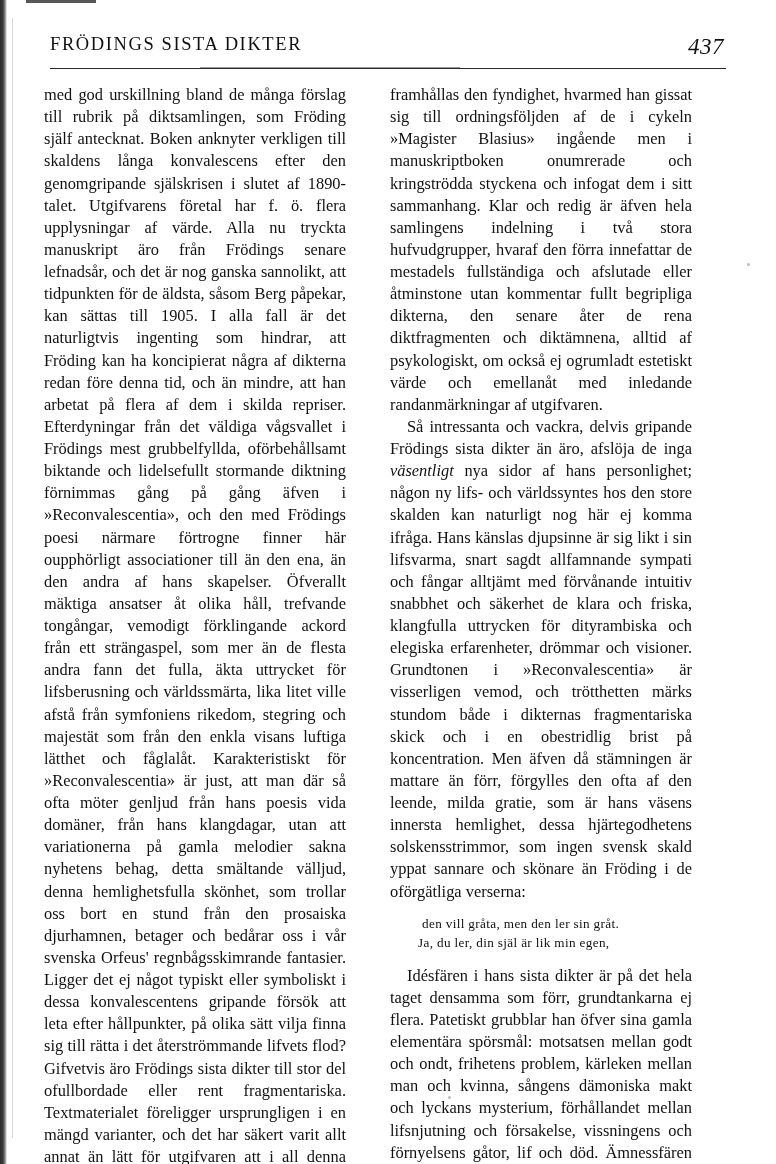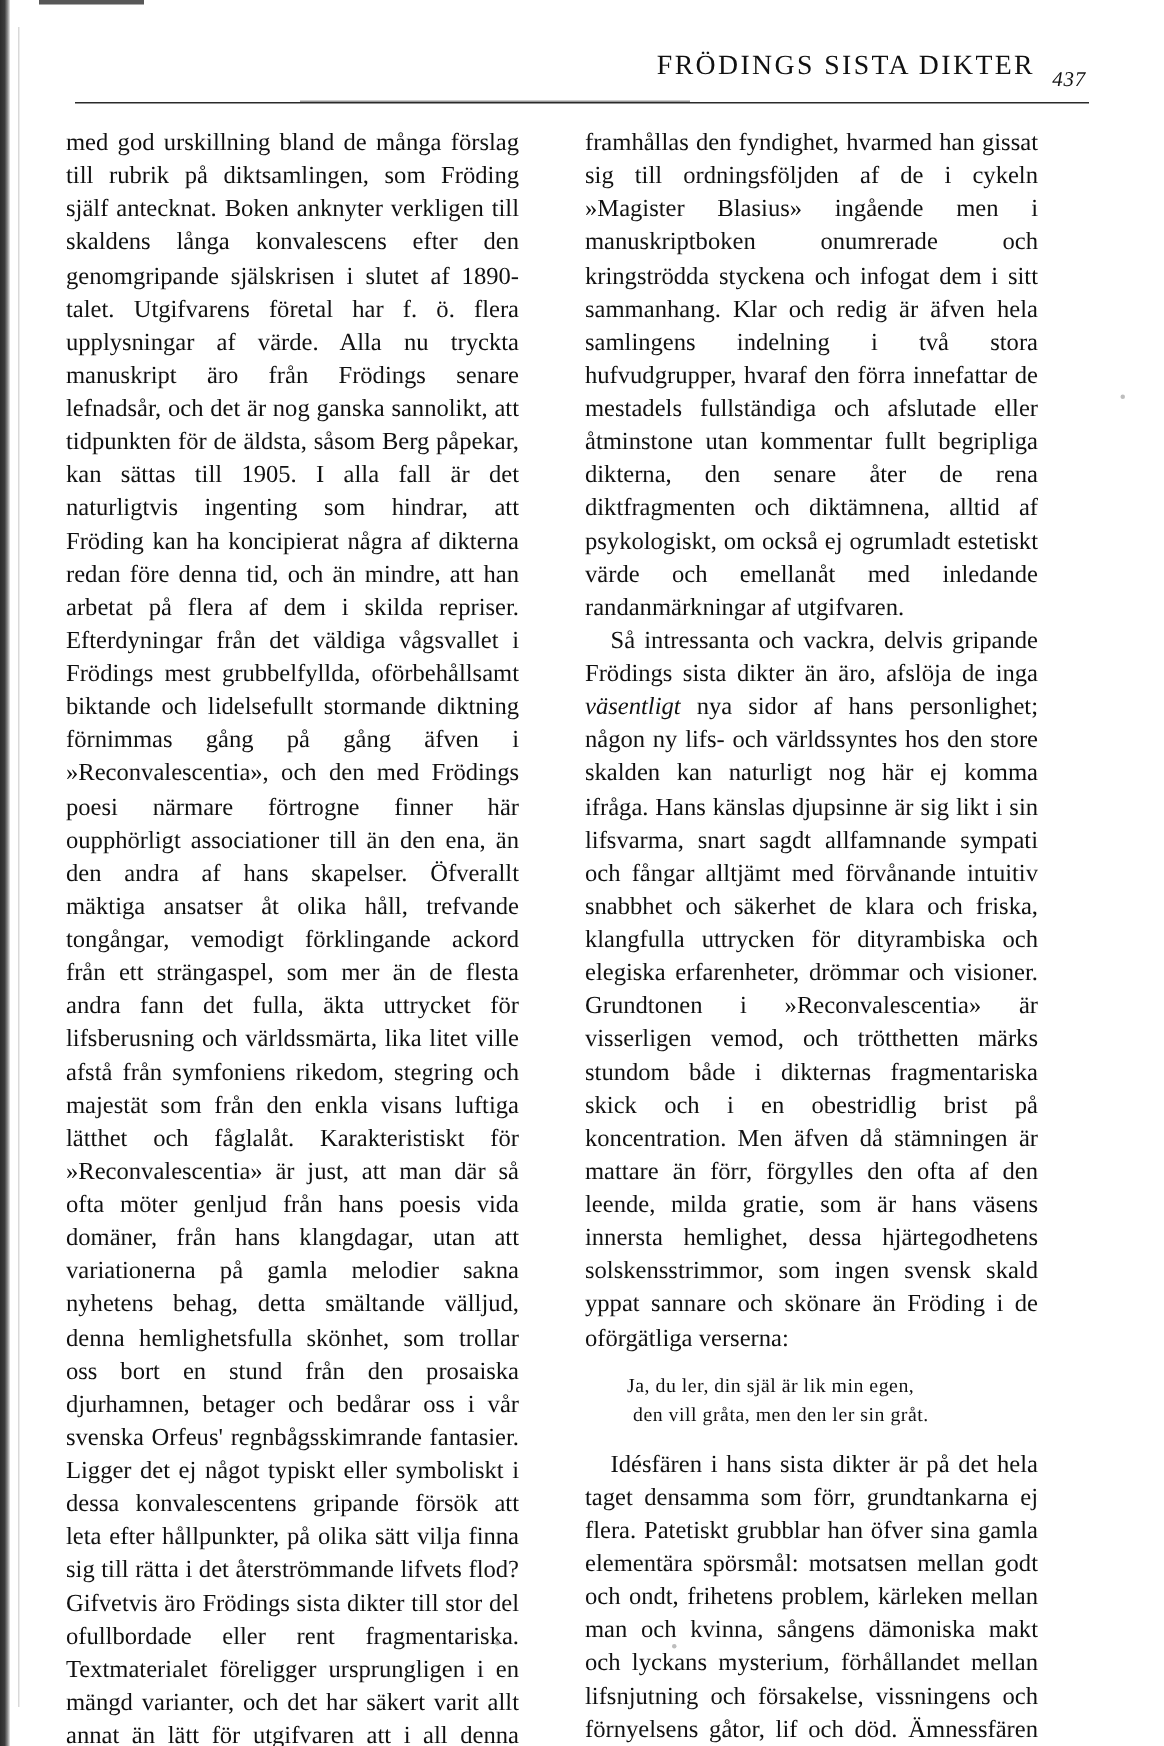--- a/index.html
+++ b/index.html
@@ -59,31 +59,31 @@
     left: 50px;
     top: 34px;
     width: 680px;
     height: 30px;
   }
   .runhead-title {
     position: absolute;
     left: 0;
     top: 0;
     width: 640px;
-    text-align: right;
+    text-align: left;
     font-size: 18.5px;
     letter-spacing: 1.6px;
     font-family: "Liberation Serif", "DejaVu Serif", serif;
     white-space: nowrap;
   }
   .runhead-folio {
     position: absolute;
     right: 6px;
-    top: 12px;
-    font-size: 14px;
+    top: 0px;
+    font-size: 23px;
     font-style: italic;
     letter-spacing: .5px;
   }
   .runhead-rule {
     position: absolute;
     left: 50px;
     top: 68px;
     width: 676px;
     height: 1px;
     background: #2a2a2a;
@@ -166,22 +166,22 @@
     <div class="col col-left">
       <p>med god urskillning bland de många för­slag till rubrik på diktsamlingen, som Frö­ding själf antecknat.  Boken anknyter verkligen till skaldens långa konvalescens efter den genomgripande själskrisen i slutet af 1890-talet.  Utgifvarens företal har f. ö. flera upplysningar af värde.  Alla nu tryckta manuskript äro från Frödings senare lef­nadsår, och det är nog ganska sannolikt, att tidpunkten för de äldsta, såsom Berg på­pekar, kan sättas till 1905.  I alla fall är det naturligtvis ingenting som hindrar, att Fröding kan ha koncipierat några af dikterna redan före denna tid, och än mindre, att han arbetat på flera af dem i skilda repriser.  Efterdyningar från det väldiga vågsvallet i Frödings mest grubbel­fyllda, oförbehållsamt biktande och lidelse­fullt stormande diktning förnimmas gång på gång äfven i »Reconvalescentia», och den med Frödings poesi närmare förtrogne finner här oupphörligt associationer till än den ena, än den andra af hans skapelser. Öfverallt mäktiga ansatser åt olika håll, trefvande tongångar, vemodigt förklingande ackord från ett strängaspel, som mer än de flesta andra fann det fulla, äkta uttryc­ket för lifsberusning och världssmärta, lika litet ville afstå från symfoniens rikedom, stegring och majestät som från den enkla visans luftiga lätthet och fåglalåt.  Karakteristiskt för »Reconvalescentia» är just, att man där så ofta möter genljud från hans poesis vida domäner, från hans klangdagar, utan att variationerna på gamla melodier sakna nyhetens behag, detta smältande välljud, denna hemlighetsfulla skönhet, som trollar oss bort en stund från den prosaiska djur­hamnen, betager och bedårar oss i vår svenska Orfeus' regnbågsskimrande fanta­sier.  Ligger det ej något typiskt eller symboliskt i dessa konvalescentens gripande försök att leta efter hållpunkter, på olika sätt vilja finna sig till rätta i det åter­strömmande lifvets flod?  Gifvetvis äro Frö­dings sista dikter till stor del ofullbordade eller rent fragmentariska.  Textmaterialet föreligger ursprungligen i en mängd va­rianter, och det har säkert varit allt annat än lätt för utgifvaren att i all denna ym­nighet beslutsamt välja den »färdigaste» affattningen, som måste bli den definitiva i en för den större allmänheten afsedd diktsamling.  Emellertid har han förfarit med mycken pietet.  Särskildt förtjänar</p>
     </div>
 
     <div class="col col-right">
       <p>framhållas den fyndighet, hvarmed han gissat sig till ordningsföljden af de i cykeln »Magister Blasius» ingående men i manu­skriptboken onumrerade och kringströdda styckena och infogat dem i sitt samman­hang.  Klar och redig är äfven hela sam­lingens indelning i två stora hufvudgrupper, hvaraf den förra innefattar de mestadels fullständiga och afslutade eller åtminstone utan kommentar fullt begripliga dikterna, den senare åter de rena diktfragmenten och diktämnena, alltid af psykologiskt, om också ej ogrumladt estetiskt värde och emel­lanåt med inledande randanmärkningar af utgifvaren.</p>
 
       <p class="indent"><span>Så intressanta och vackra, delvis gri­pande Frödings sista dikter än äro, afslöja de inga </span><em>väsentligt</em><span> nya sidor af hans per­sonlighet; någon ny lifs- och världssyntes hos den store skalden kan naturligt nog här ej komma ifråga.  Hans känslas djup­sinne är sig likt i sin lifsvarma, snart sagdt all­famnande sympati och fångar alltjämt med förvånande intuitiv snabbhet och säkerhet de klara och friska, klangfulla uttrycken för dityrambiska och elegiska erfarenheter, drömmar och visioner.  Grundtonen i »Re­convalescentia» är visserligen vemod, och trötthetten märks stundom både i dikternas fragmentariska skick och i en obestridlig brist på koncentration.  Men äfven då stämningen är mattare än förr, förgylles den ofta af den leende, milda gratie, som är hans väsens innersta hemlighet, dessa hjärtegodhetens solskensstrimmor, som ingen svensk skald yppat sannare och skönare än Fröding i de oförgätliga verserna:</span></p>
 
       <div class="verse">
+        <span class="vline vline-2">den vill gråta, men den ler sin gråt.</span>
         <span class="vline vline-1">Ja, du ler, din själ är lik min egen,</span>
-        <span class="vline vline-2">den vill gråta, men den ler sin gråt.</span>
       </div>
 
       <p class="indent">Idésfären i hans sista dikter är på det hela taget densamma som förr, grundtan­karna ej flera.  Patetiskt grubblar han öfver sina gamla elementära spörsmål: mot­satsen mellan godt och ondt, frihetens problem, kärleken mellan man och kvinna, sångens dämoniska makt och lyckans mysteri­um, förhållandet mellan lifsnjutning och för­sakelse, vissningens och förnyelsens gåtor, lif och död.  Ämnessfären är fortfarande rik och vid.  Pasticher och kärnlyriska poem, Värmlandslåtar och allmogeskildrin­gar, reflexionsdikter och fria fantasier följa hvarandra i brokig växling, forntid sig med nutid enar, österländska och gammal-</p>
     </div>
 
   </div>
 
   <div class="speck" style="left:747px; top:263px; width:3px; height:3px;"></div>
   <div class="speck" style="left:330px; top:1094px; width:3px; height:3px;"></div>
   <div class="speck" style="left:448px; top:1096px; width:3px; height:3px;"></div>

